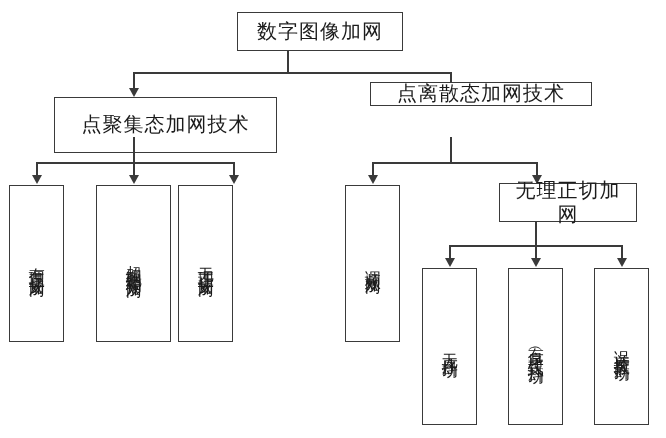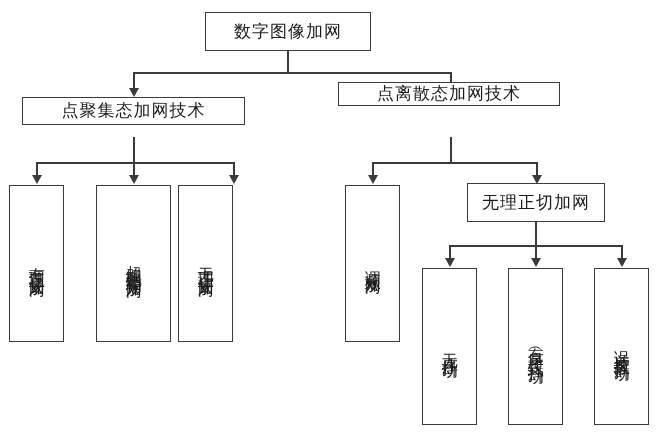--- a/index.html
+++ b/index.html
@@ -23,23 +23,24 @@
     border: 1.5px solid #3a3a3a;
     background: #ffffff;
     display: flex;
     align-items: center;
     justify-content: center;
     color: #1b1b1b;
     text-align: center;
     line-height: 1.16;
   }
   .node.horiz {
-    font-size: 17px;
+    font-size: 20px;
     letter-spacing: 1px;
     padding: 0 8px;
+    margin-left: 32px;
   }
   .node.vert {
     writing-mode: vertical-rl;
     text-orientation: upright;
     font-size: 16px;
     letter-spacing: 3px;
     padding: 6px 0;
   }
   .line {
     position: absolute;
@@ -63,21 +64,21 @@
 
   <div class="node horiz" style="left:205px; top:12px; width:166px; height:39px;">数字图像加网</div>
 
   <div class="line v" style="left:287px; top:51px; height:22px;"></div>
   <div class="line h" style="left:134px; top:72px; width:317px;"></div>
   <div class="line v" style="left:133px; top:72px; height:17px;"></div>
   <div class="arrow" style="left:129px; top:88px;"></div>
   <div class="line v" style="left:450px; top:72px; height:17px;"></div>
   <div class="arrow" style="left:446px; top:88px;"></div>
 
-  <div class="node horiz" style="left:22px; top:97px; width:223px; height:28px;">点聚集态加网技术</div>
+  <div class="node horiz" style="left:22px; top:97px; width:223px; height:56px;">点聚集态加网技术</div>
 
   <div class="node horiz" style="left:338px; top:82px; width:222px; height:24px;">点离散态加网技术</div>
 
   <div class="line v" style="left:133px; top:137px; height:26px;"></div>
   <div class="line h" style="left:37px; top:162px; width:197px;"></div>
   <div class="line v" style="left:36px; top:162px; height:14px;"></div>
   <div class="arrow" style="left:32px; top:175px;"></div>
   <div class="line v" style="left:133px; top:162px; height:14px;"></div>
   <div class="arrow" style="left:129px; top:175px;"></div>
   <div class="line v" style="left:233px; top:162px; height:14px;"></div>

